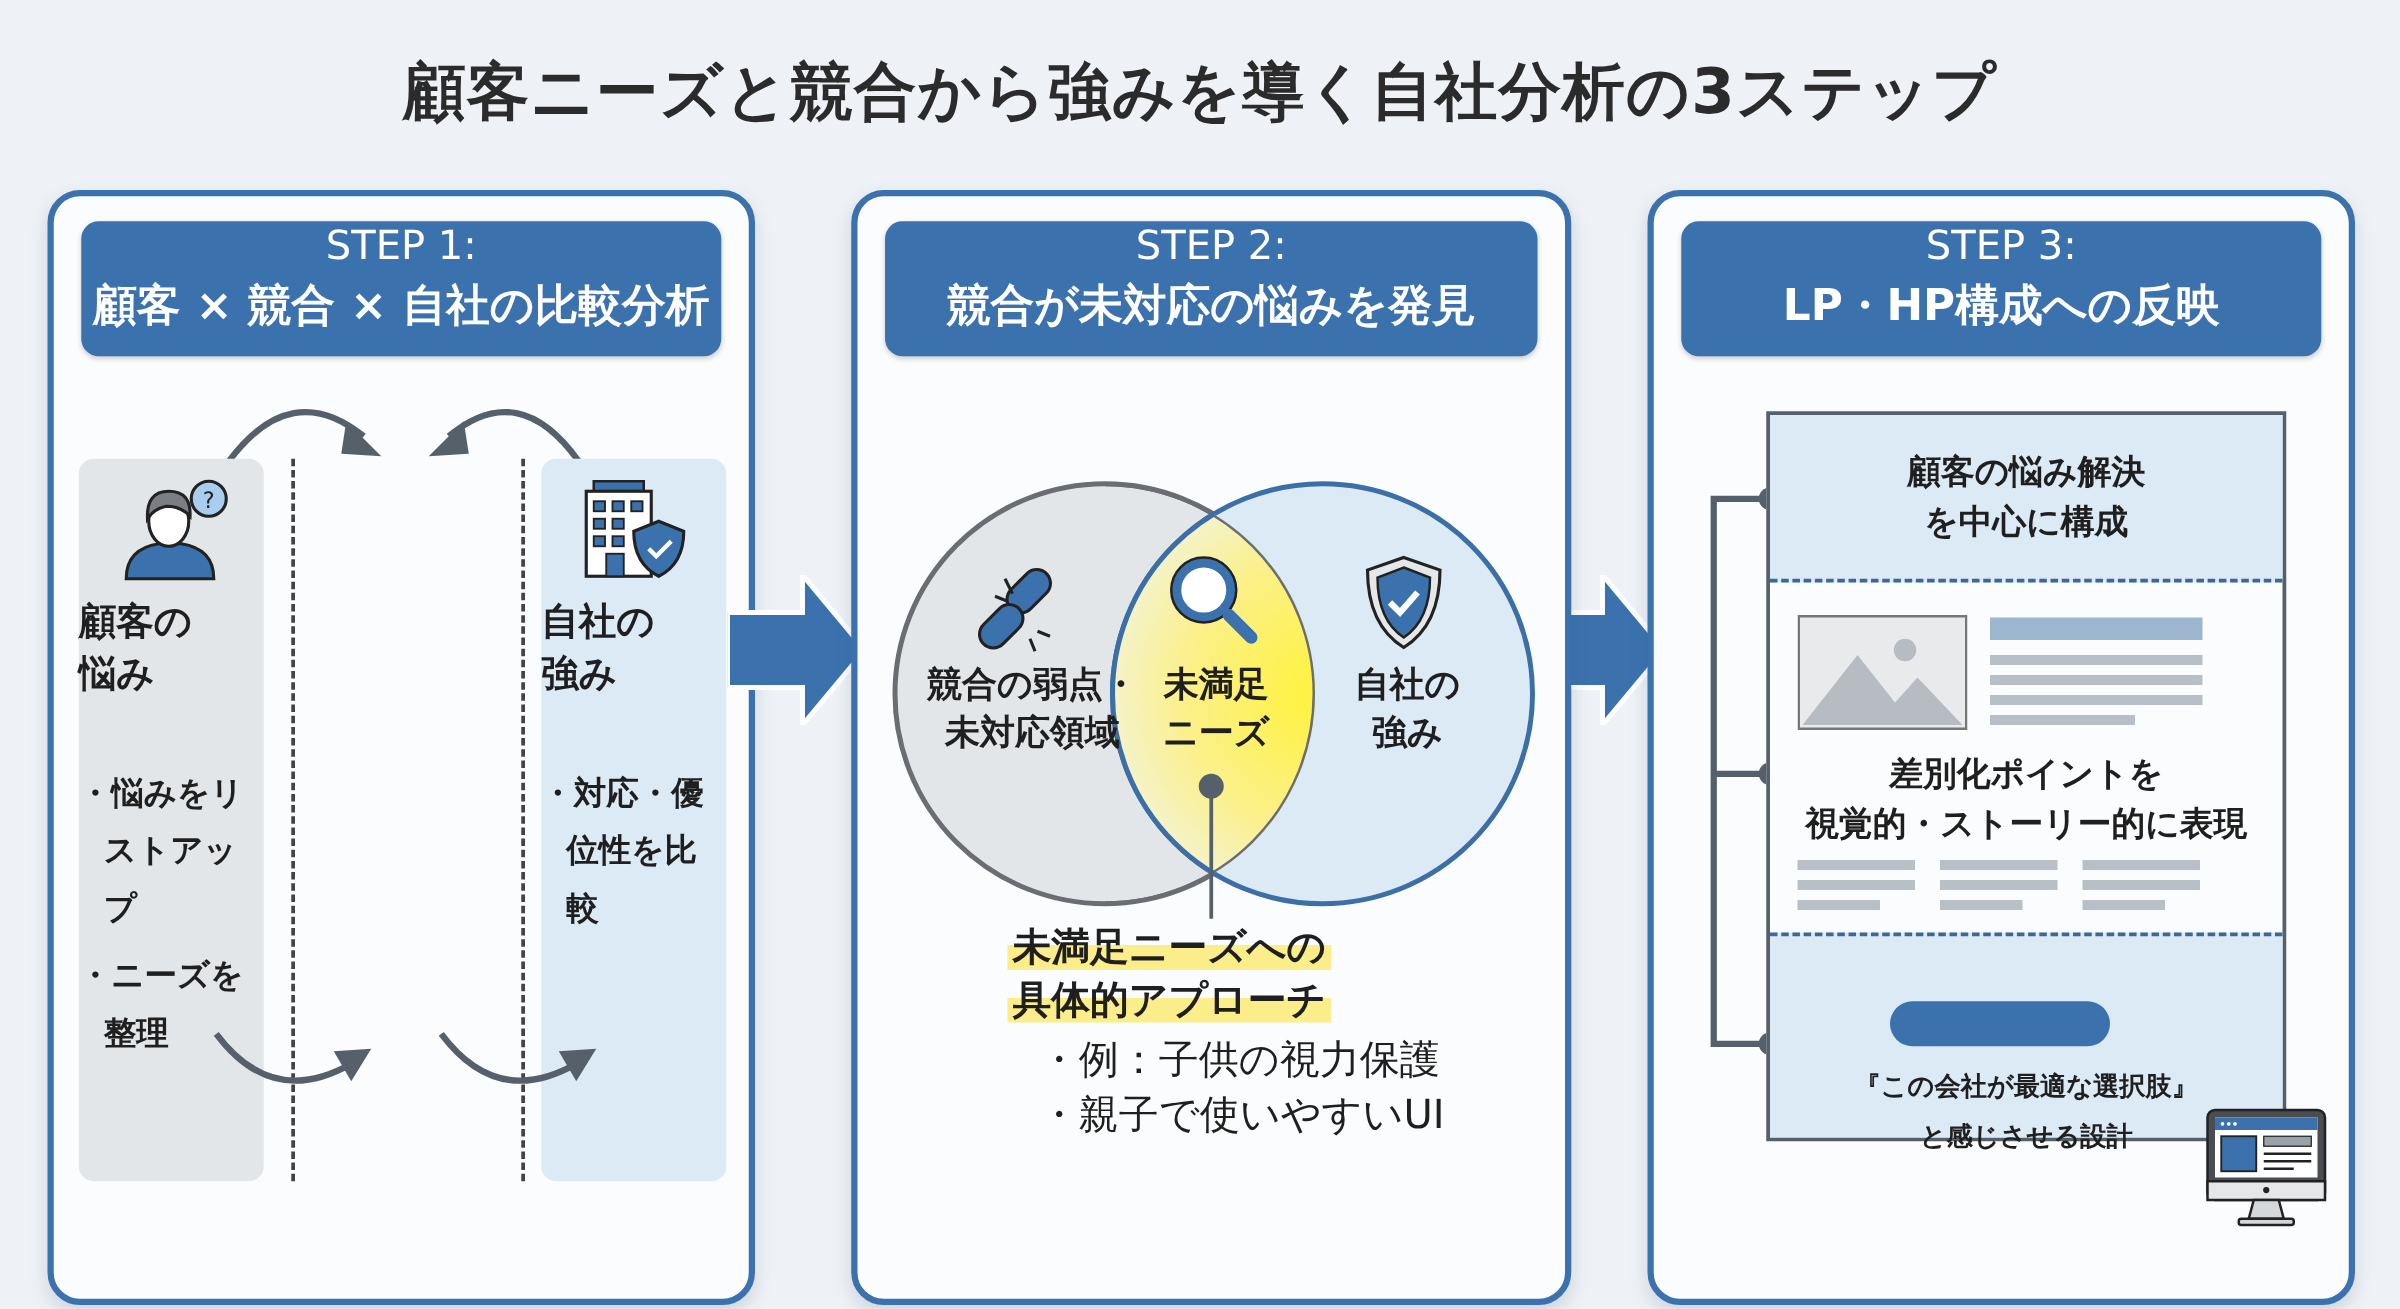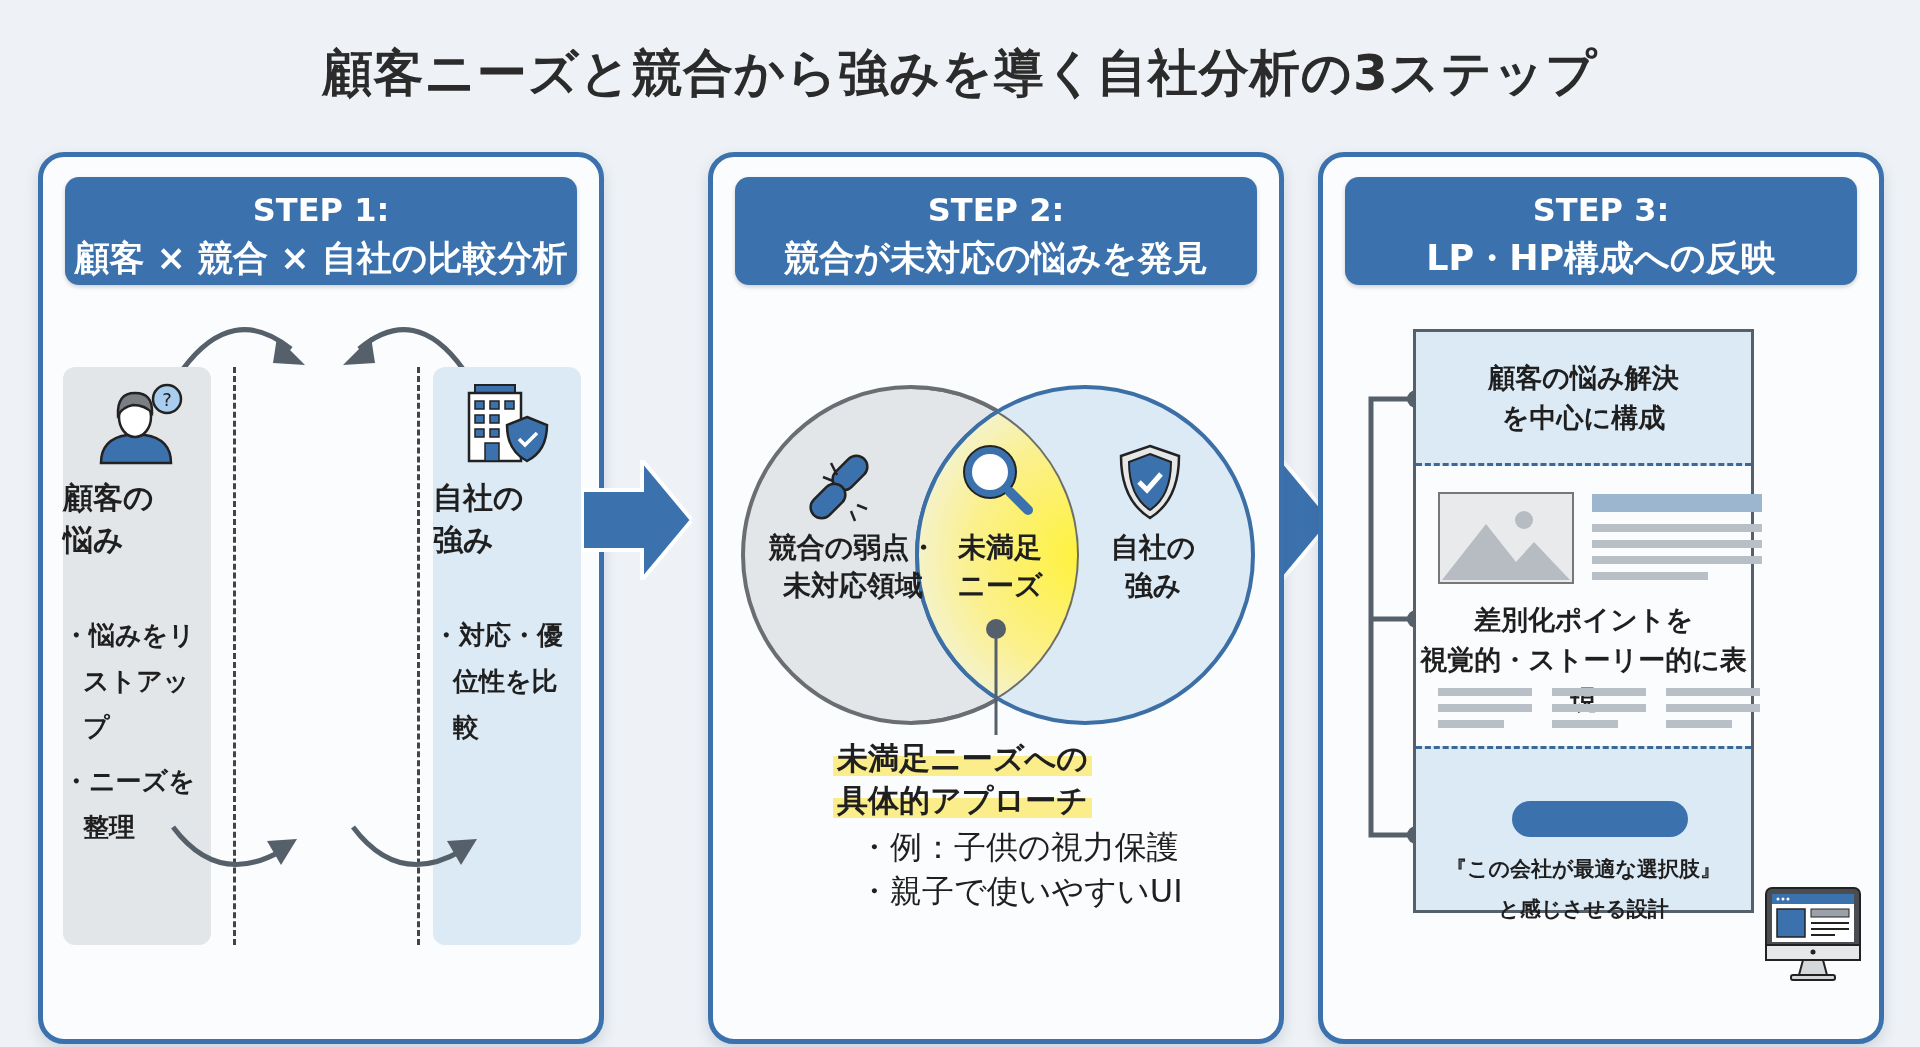--- a/index.html
+++ b/index.html
@@ -14,28 +14,28 @@
     position: absolute; left: 0; top: 40px; width: 1920px;
     text-align: center; font-size: 50px; font-weight: bold; color: #2b2b2b;
     letter-spacing: 1px;
   }
   .card {
     position: absolute; top: 152px; height: 892px;
     background: #fbfcfd; border: 5px solid #3b72ae; border-radius: 26px;
     box-shadow: 0 6px 14px rgba(60,80,110,0.18);
   }
   #card1 { left: 38px; width: 566px; }
-  #card2 { left: 708px; width: 576px; }
+  #card2 { left: 681px; width: 576px; }
   #card3 { left: 1318px; width: 566px; }
   .step-header {
     position: absolute; left: 22px; right: 22px; top: 20px; height: 108px;
     background: #3b72ae; border-radius: 14px; color: #fff; text-align: center;
     box-shadow: 0 2px 4px rgba(0,0,0,0.18);
   }
-  .step-header .step-no { font-size: 32px; font-weight: bold; margin-top: 14px; display: block; }
+  .step-header .step-no { font-size: 32px; font-weight: normal; display: block; }
   .step-header .step-title { font-size: 35px; font-weight: bold; margin-top: 6px; display: block; }
 
   
   .col {
     position: absolute; top: 210px; height: 578px; width: 148px; border-radius: 12px;
   }
   .col.gray { background: #e3e6e9; }
   .col.blue { background: #dceaf5; }
   .col1 { left: 20px; }
   .col2 { left: 208px; }
@@ -61,21 +61,21 @@
   
   .venn-label { position: absolute; text-align: center; font-size: 28px; font-weight: bold; line-height: 38px; white-space: pre-line; }
   .approach {
     position: absolute; left: 120px; width: 330px; text-align: left; font-size: 31px; font-weight: bold; line-height: 42px;
   }
   .approach span { background: linear-gradient(transparent 45%, #fbee8a 45%); padding: 0 4px; }
   .examples { position: absolute; left: 145px; top: 668px; font-size: 32px; font-weight: normal; line-height: 44px; }
 
   
   .mock {
-    position: absolute; left: 90px; top: 172px; width: 341px; height: 584px;
+    position: absolute; left: 90px; top: 172px; width: 416px; height: 584px;
     border: 3px solid #56606a; background: #fbfcfd;
   }
   .mock .sec1 { position: absolute; left: 0; right: 0; top: 0; height: 134px; background: #dceaf5; border-bottom: 3px dashed #3b6896; }
   .mock .sec3 { position: absolute; left: 0; right: 0; bottom: 0; height: 164px; background: #dceaf5; border-top: 3px dashed #3b6896; }
   .mock .txt { position: absolute; left: 0; right: 0; text-align: center; font-size: 27px; font-weight: bold; line-height: 40px; white-space: pre-line; }
   .mock .cta { position: absolute; left: 96px; width: 176px; height: 36px; background: #3b72ae; border-radius: 18px; top: 52px; }
   .bar { position: absolute; height: 8px; background: #b8bfc6; }
   .bar.head { background: #9db6d0; height: 18px; }
 </style>
 </head>

